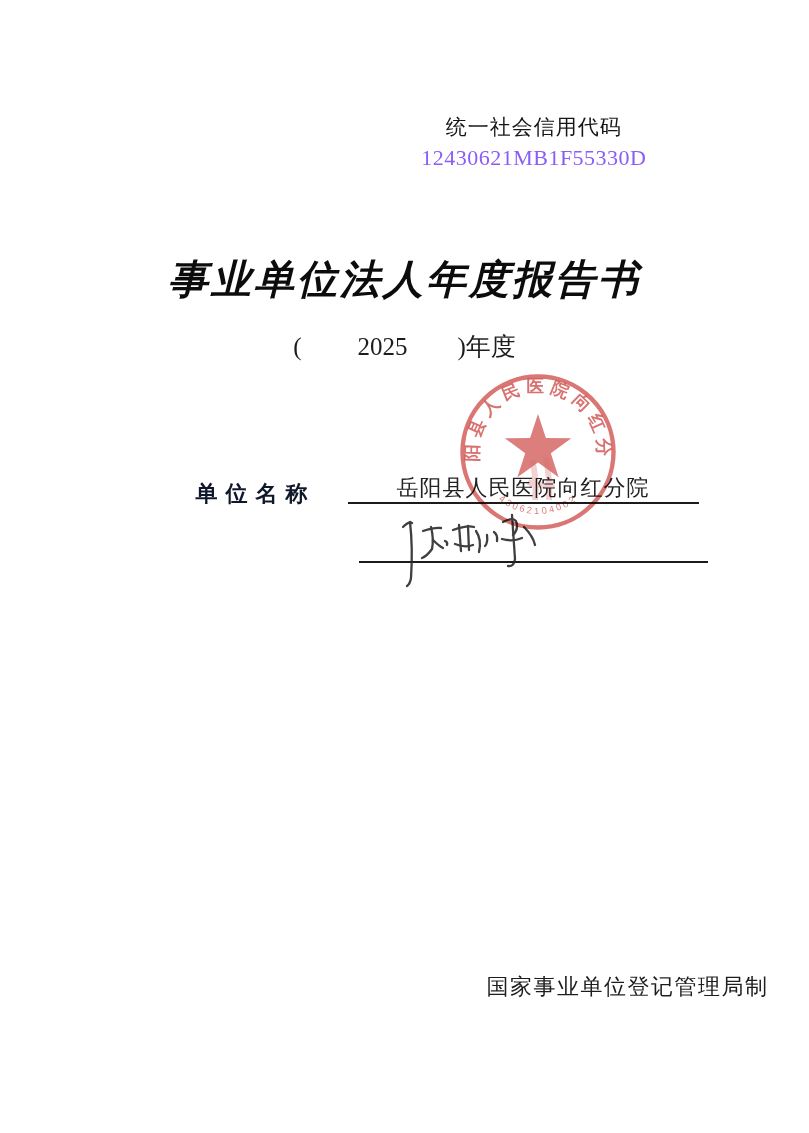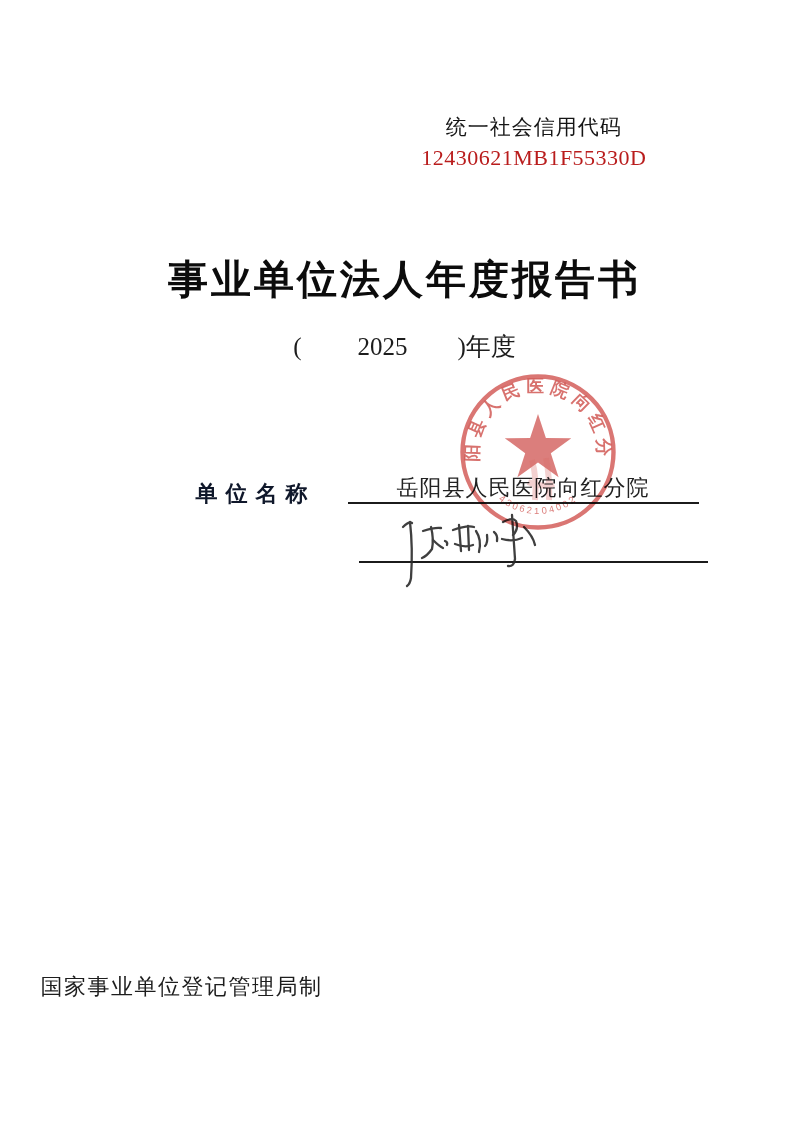--- a/index.html
+++ b/index.html
@@ -22,34 +22,35 @@
     line-height: 1.45;
   }
   .credit-label {
     font-size: 21px;
     letter-spacing: 1px;
     color: #151515;
   }
   .credit-code {
     font-size: 22px;
     letter-spacing: 0.5px;
-    color: #b91c1c;
+    color: #8b5cf6;
     font-family: "Liberation Serif", "DejaVu Serif", serif;
   }
   .doc-title {
     position: absolute;
     top: 252px;
     left: 0;
     width: 100%;
     text-align: center;
     font-family: "Liberation Sans", "DejaVu Sans", sans-serif;
     font-weight: 700;
     font-size: 40px;
     letter-spacing: 3px;
     color: #0c0c0c;
+    font-style: italic;
   }
   .year-line {
     position: absolute;
     top: 330px;
     left: 0;
     width: 100%;
     display: flex;
     justify-content: center;
     align-items: baseline;
     font-size: 25px;
@@ -108,21 +109,21 @@
     top: 500px;
     width: 178px;
     height: 92px;
     pointer-events: none;
   }
   .footer-line {
     position: absolute;
     top: 972px;
     left: 0;
     width: 100%;
-    text-align: left;
+    text-align: right;
     font-size: 22px;
     letter-spacing: 1.5px;
     color: #1d1d1d;
   }
   .seal-arc-text {
     font-family: "Liberation Sans", "DejaVu Sans", sans-serif;
     font-size: 17.5px;
     letter-spacing: 5.5px;
     font-weight: 600;
   }

